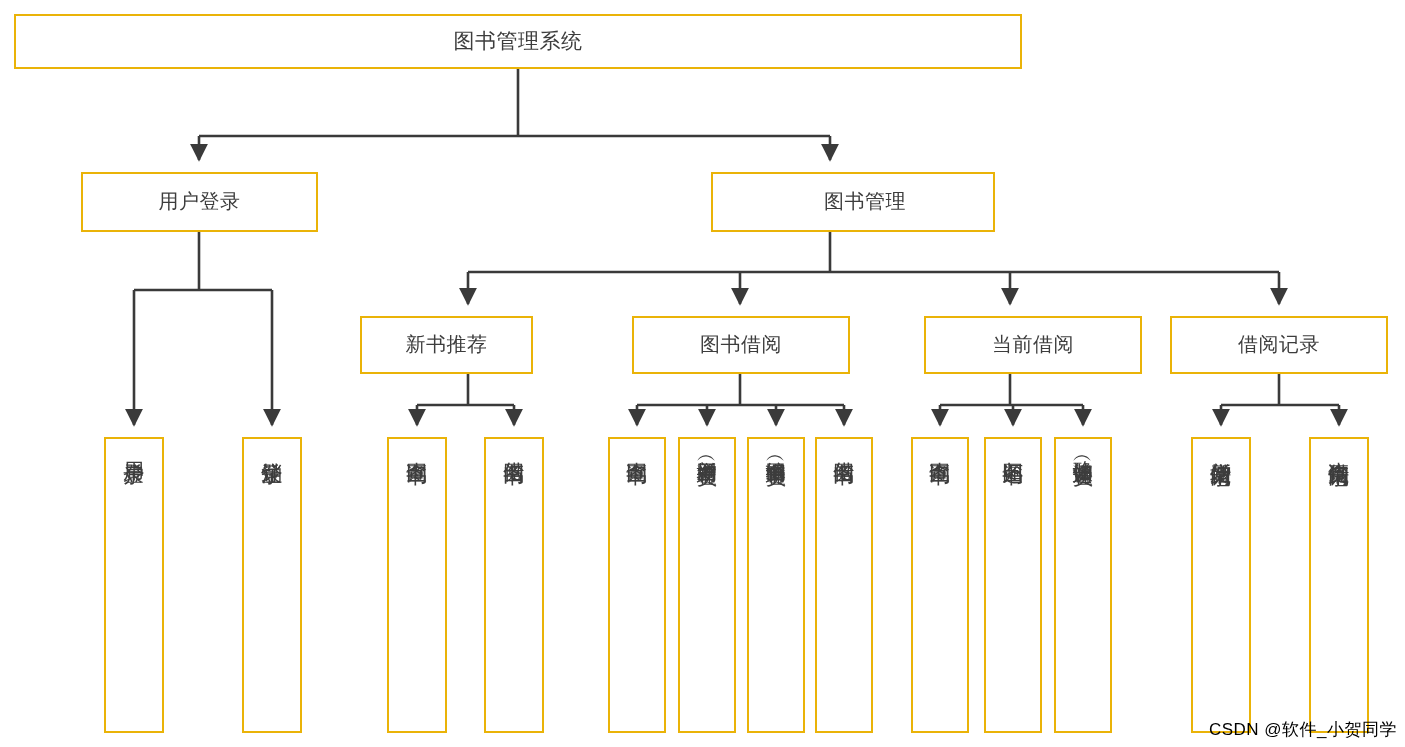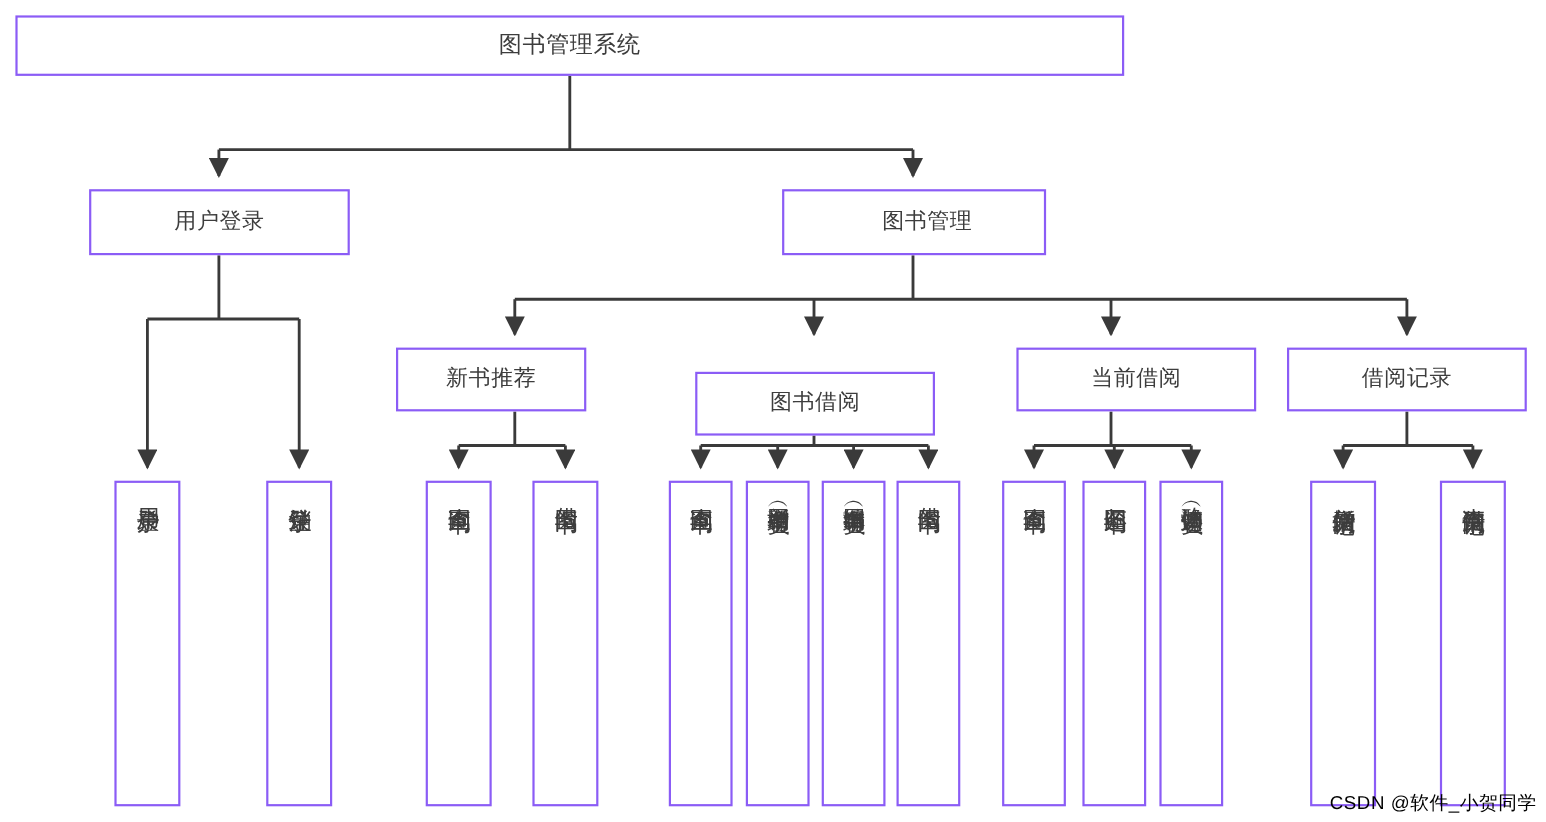--- a/index.html
+++ b/index.html
@@ -21,21 +21,21 @@
     position: absolute;
     left: 0;
     top: 0;
     width: 1405px;
     height: 747px;
     pointer-events: none;
   }
   .node {
     position: absolute;
     box-sizing: border-box;
-    border: 2px solid #8b5cf6;
+    border: 2px solid #eab308;
     background: #ffffff;
     display: flex;
     align-items: center;
     justify-content: center;
     color: #3c3c3c;
   }
   .node .lbl {
     display: block;
     text-align: center;
     line-height: 1.28;
@@ -128,28 +128,28 @@
     </g>
   </svg>
 
   <div class="node root horiz" style="left:14px; top:14px; width:1008px; height:55px;">
     <span class="lbl">图书管理系统</span>
   </div>
 
   <div class="node horiz" style="left:81px; top:172px; width:237px; height:60px;">
     <span class="lbl">用户登录</span>
   </div>
-  <div class="node horiz" style="left:711px; top:172px; width:240px; height:60px;padding-left:24px;">
+  <div class="node horiz" style="left:711px; top:172px; width:284px; height:60px;padding-left:24px;">
     <span class="lbl">图书管理</span>
   </div>
 
   <div class="node horiz" style="left:360px; top:316px; width:173px; height:58px;">
     <span class="lbl">新书推荐</span>
   </div>
-  <div class="node horiz" style="left:632px; top:316px; width:218px; height:58px;margin-top:22px;">
+  <div class="node horiz" style="left:632px; top:316px; width:218px; height:58px;">
     <span class="lbl">图书借阅</span>
   </div>
   <div class="node horiz" style="left:901px; top:316px; width:218px; height:58px;margin-left:23px;">
     <span class="lbl">当前借阅</span>
   </div>
   <div class="node horiz" style="left:1170px; top:316px; width:218px; height:58px;">
     <span class="lbl">借阅记录</span>
   </div>
 
   <div class="node vert" style="left:104px; top:437px; width:60px; height:296px;">

